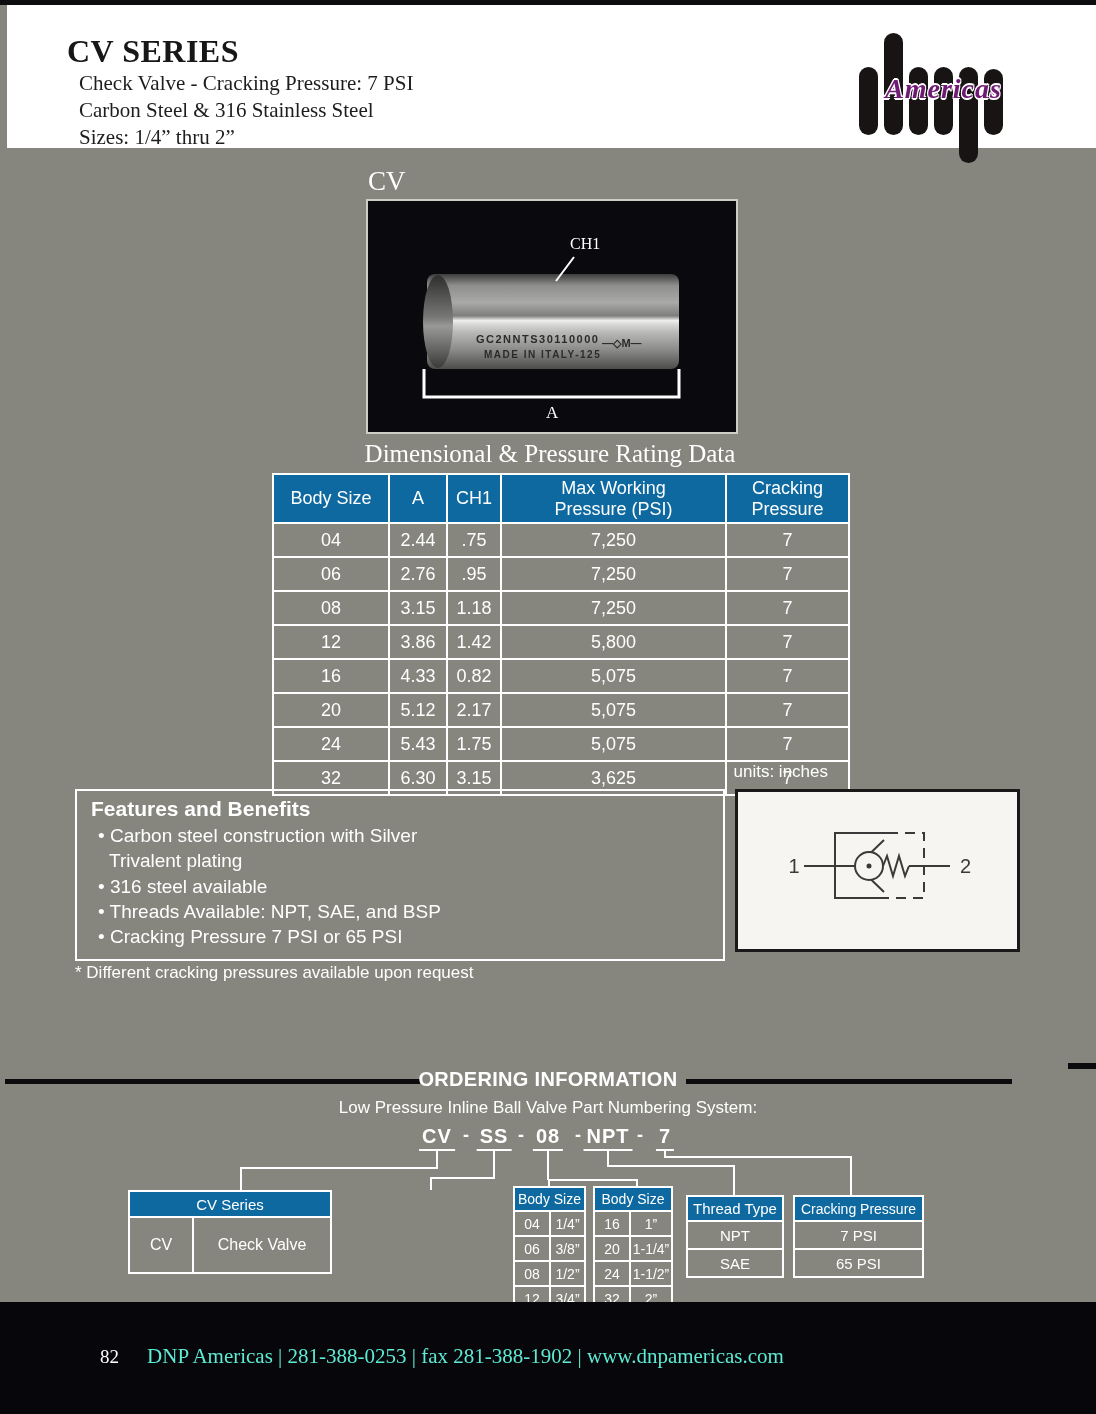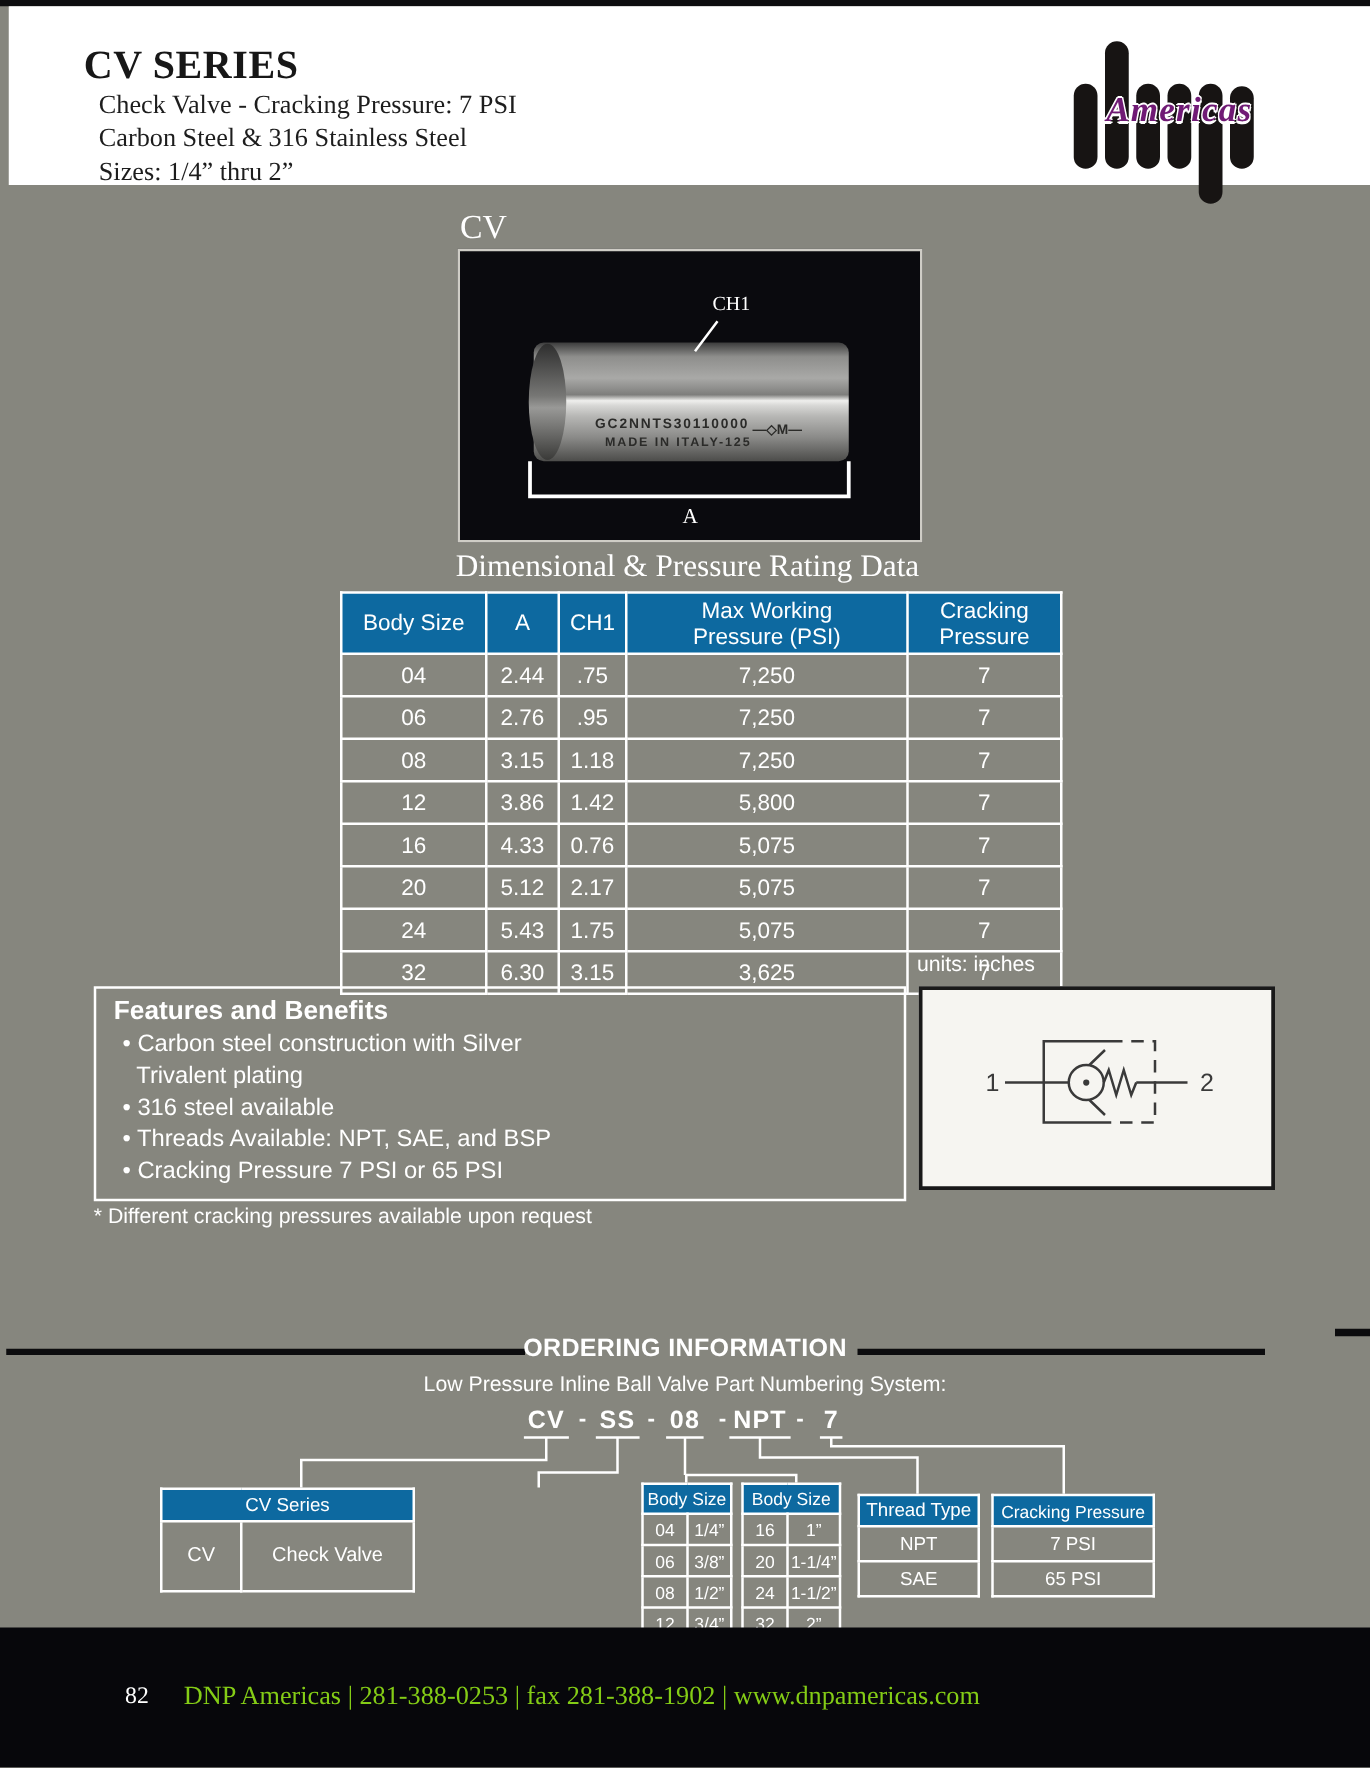--- a/index.html
+++ b/index.html
@@ -71,21 +71,21 @@
   .t-mat th{font-size:15px;height:22px;} .t-mat td{font-size:15px;height:23px;}
   .t-mat td:first-child{width:54px;}
   .t-bs th{font-size:14px;height:20px;} .t-bs td{font-size:14px;height:21px;}
   .t-bs td:first-child{width:32px;}
   .t-one th{font-size:15px;height:21px;} .t-one td{font-size:15px;height:24px;}
   .t-crack th{font-size:14px;}
 
   
   .footer{left:0;top:1302px;width:1096px;height:112px;background:#07070b;}
   .foot-num{position:absolute;left:100px;top:44px;color:#fff;font-family:"Liberation Serif",serif;font-size:19px;}
-  .foot-contact{position:absolute;left:0;top:42px;width:931px;text-align:center;color:#84cc16;
+  .foot-contact{position:absolute;left:0;top:42px;width:931px;text-align:center;color:#5eead4;
                 font-family:"Liberation Serif",serif;font-size:21px;}
   svg{display:block;}
 </style>
 </head>
 <body>
 
 <div class="page">
 
   <div class="abs topbar"></div>
 
@@ -159,21 +159,21 @@
           <tr>
             <td>12</td>
             <td>3.86</td>
             <td>1.42</td>
             <td>5,800</td>
             <td>7</td>
           </tr>
           <tr>
             <td>16</td>
             <td>4.33</td>
-            <td>0.76</td>
+            <td>0.82</td>
             <td>5,075</td>
             <td>7</td>
           </tr>
           <tr>
             <td>20</td>
             <td>5.12</td>
             <td>2.17</td>
             <td>5,075</td>
             <td>7</td>
           </tr>

